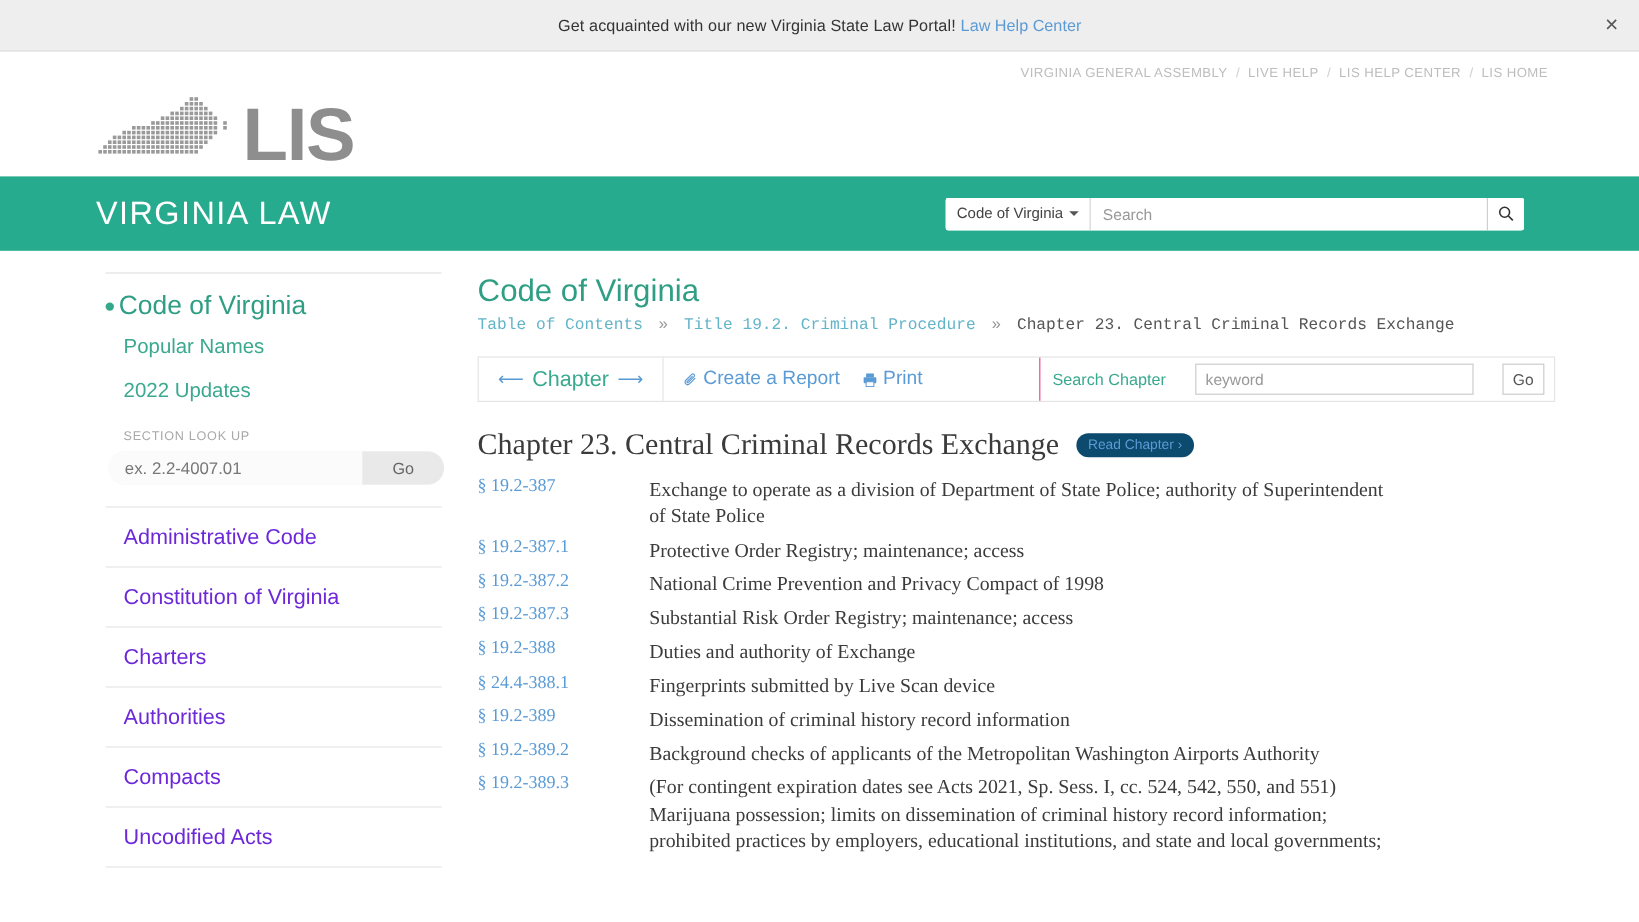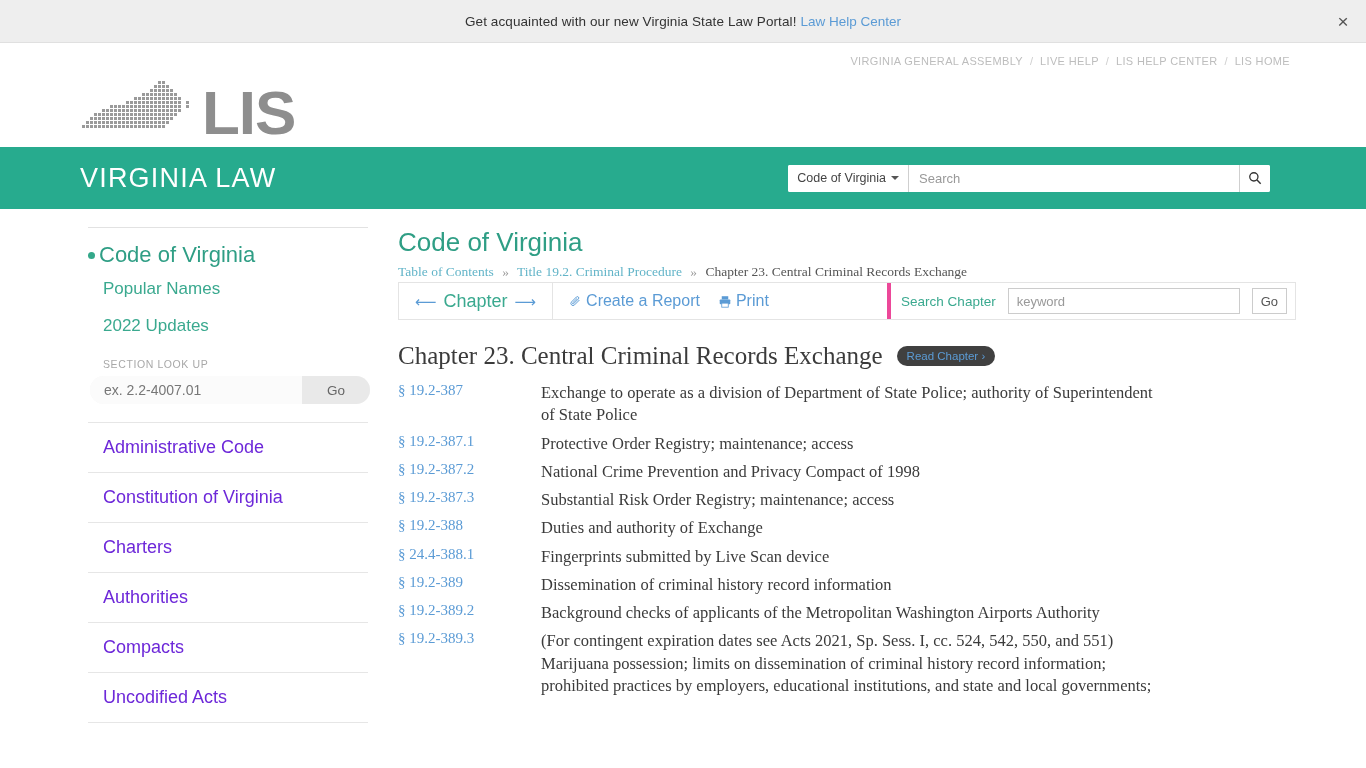--- a/index.html
+++ b/index.html
@@ -252,22 +252,22 @@
   }
   .main-title {
     font-size: 26px;
     color: #2f9e85;
     margin: 0 0 6px 0;
     font-weight: normal;
     font-family: "Liberation Sans", sans-serif;
   }
   .breadcrumb {
     font-size: 13.5px;
-    margin-bottom: 2px;
-    font-family: Liberation Serif, serif;
+    margin-bottom: 18px;
+    font-family: Liberation Mono, monospace;
   }
   .crumb-link {
     color: #62b4c8;
     text-decoration: none;
     cursor: pointer;
   }
   .crumb-sep { color: #9a9a9a; margin: 0 5px; }
   .crumb-current { color: #555555; }
 
   .toolbar {
@@ -294,23 +294,23 @@
     flex: 1;
   }
   .tool-action {
     display: inline-flex; align-items: center; gap: 4px;
     font-size: 16px;
     color: #5b9bd5;
     text-decoration: none;
     cursor: pointer;
   }
   .toolbar-search {
-    display: flex; align-items: center; gap: 12px;
+    display: flex; align-items: center; gap: 24px;
     padding: 0 8px 0 0;
-    border-left: 4px solid #ec4899;
+    border-left: 1px solid #ec4899;
     padding-left: 10px;
     justify-content: space-between;
   }
   .toolbar-search-label {
     font-size: 13.5px;
     color: #3aa98f;
   }
   .keyword-input {
     width: 232px;
     height: 26px;
@@ -340,21 +340,21 @@
     margin-bottom: 12px;
   }
   .chapter-title {
     font-size: 25px;
     color: #3b3b3b;
     font-weight: normal;
     margin: 0;
     font-family: "Liberation Serif", serif;
   }
   .read-chapter-badge {
-    background: #404040;
+    background: #0c4a6e;
     color: #5b9bd5;
     font-size: 11.5px;
     padding: 4px 10px;
     border-radius: 11px;
     cursor: pointer;
     white-space: nowrap;
     font-family: "Liberation Sans", sans-serif;
   }
 
   .section-table { width: 100%; border-collapse: collapse; }

